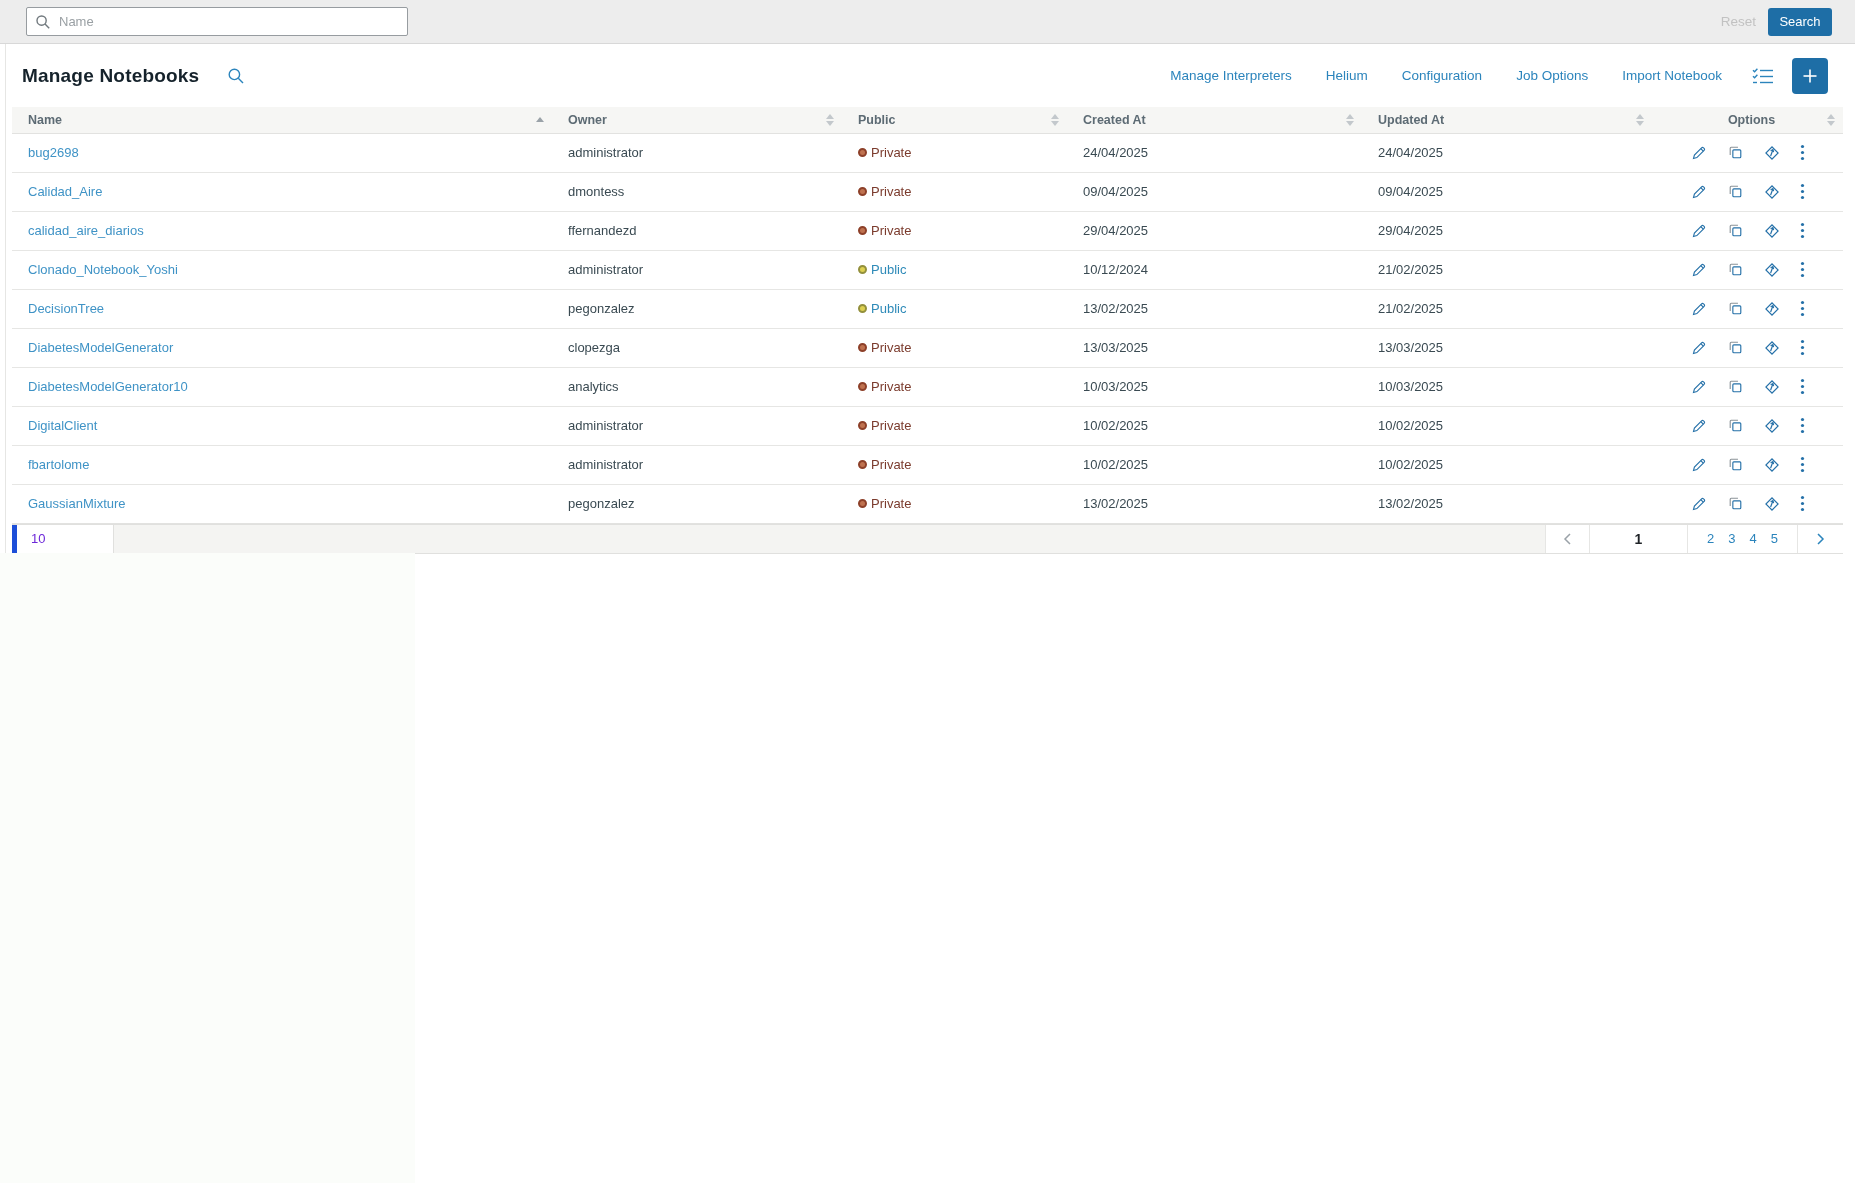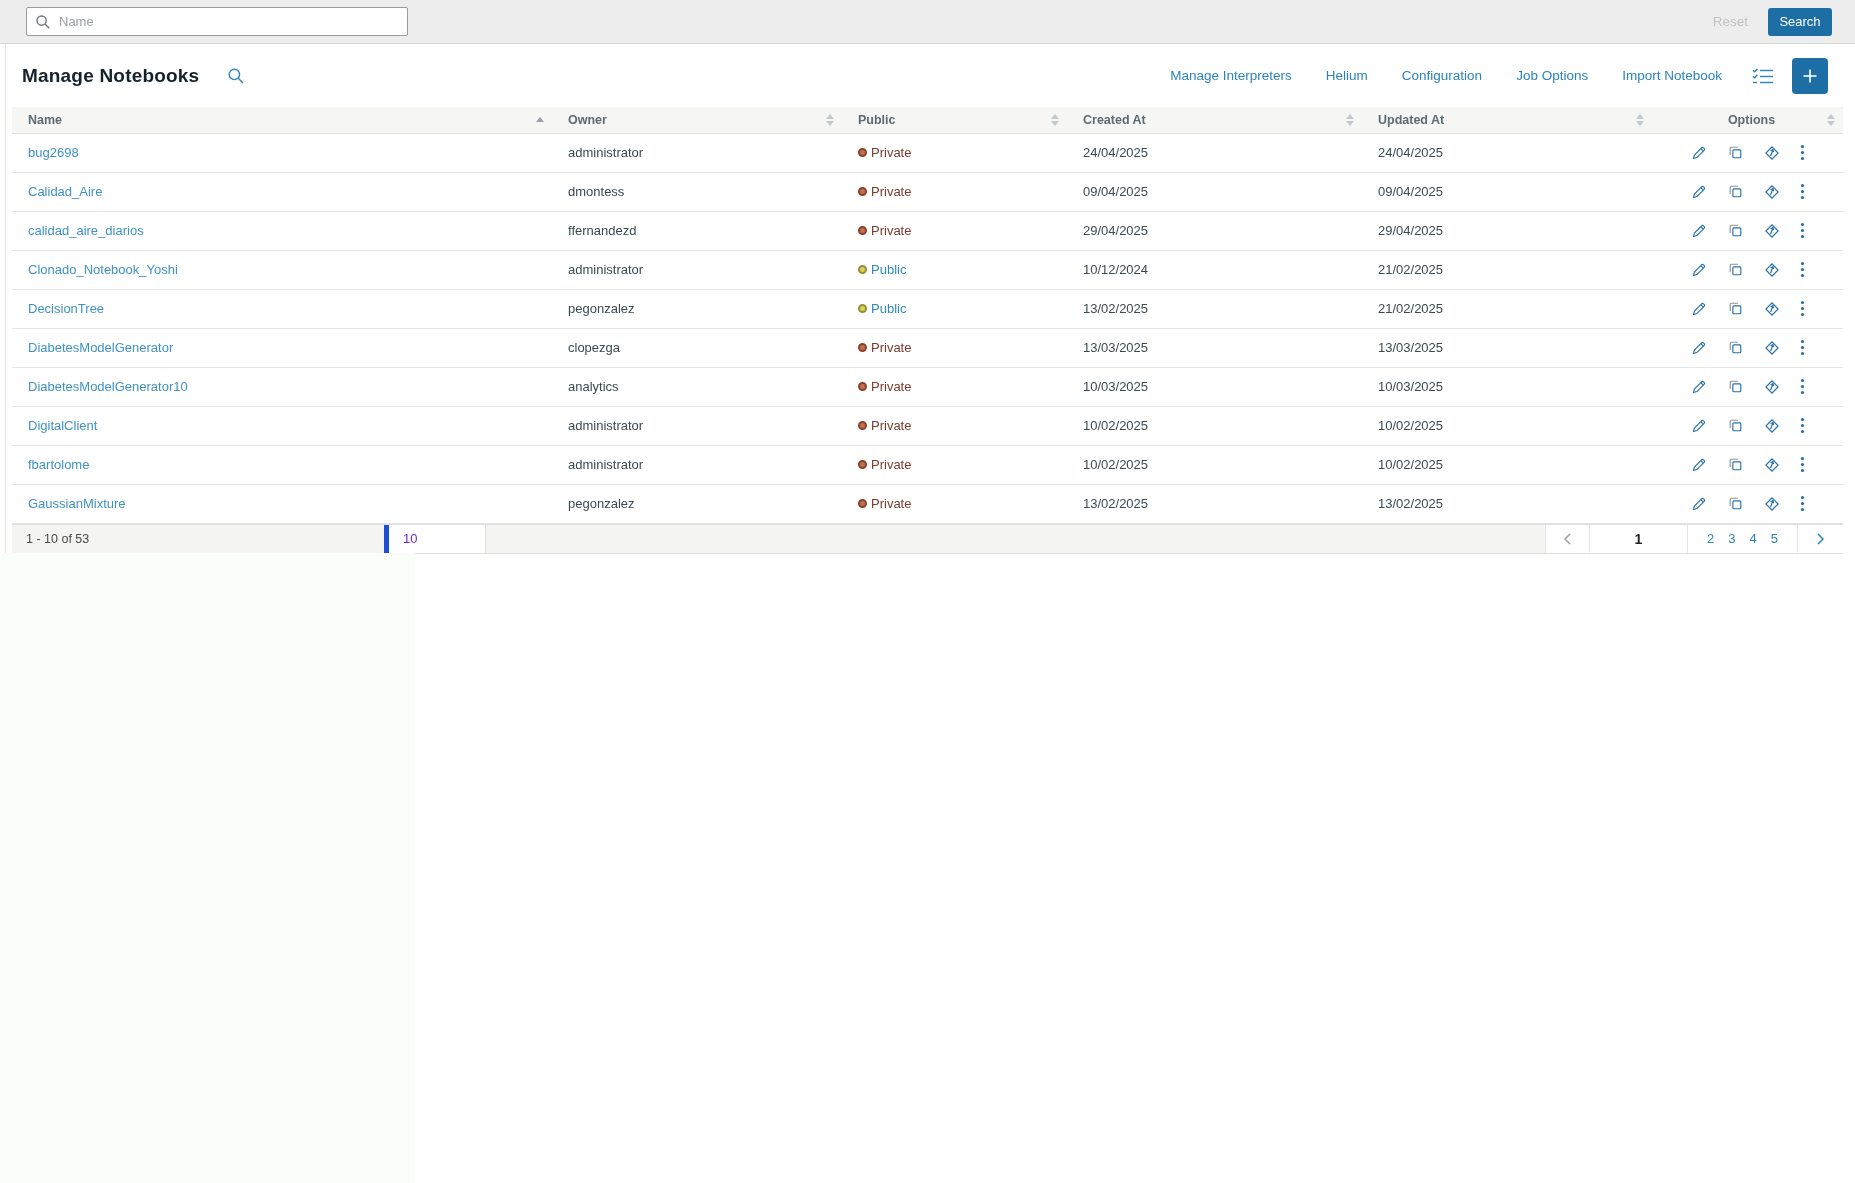--- a/index.html
+++ b/index.html
@@ -8,21 +8,21 @@
 
   
   .topbar { height:44px; background:#ededed; border-bottom:1px solid #d8d8d8;
     display:flex; align-items:center; justify-content:space-between; }
   .search-box { margin-left:26px; width:382px; height:29px; background:#fff;
     border:1px solid #979ca0; border-radius:2px; display:flex; align-items:center; padding:0 8px; }
   .search-box svg { flex:0 0 auto; }
   .search-box input { border:none; outline:none; flex:1; margin-left:8px; font-size:13px;
     font-family:"Liberation Sans", sans-serif; color:#31424c; background:transparent; }
   .search-box input::placeholder { color:#9aa0a4; }
-  .topbar-right { display:flex; align-items:center; margin-right:23px; gap:20px; }
+  .topbar-right { display:flex; align-items:center; margin-right:23px; gap:12px; }
   .reset-link { color:#c2c2c2; font-size:13.5px; cursor:default; }
   .btn-search { background:#1e6ea6; color:#fff; border:none; border-radius:3px;
     width:64px; height:28px; font-size:13px; font-family:"Liberation Sans", sans-serif; cursor:pointer; }
 
   
   .left-line { position:absolute; left:5px; top:44px; bottom:0; width:1px; background:#e6e6e4; }
   .bottom-tint { position:absolute; left:0; top:553px; width:415px; bottom:0; background:#fbfdfa; }
 
   
   .page-head { height:63px; display:flex; align-items:center; padding:0 27px 0 22px; }
@@ -631,21 +631,20 @@
             <circle cx="2.5" cy="14.5" r="1.6" fill="#2470a8"></circle>
           </svg>
         </button>
       </span>
     </td>
   </tr>
 </tbody>
 </table>
 
 <div class="foot">
-  <div class="foot-range">1 - 10 of 53</div>
   <div class="foot-size">10</div>
   <div class="foot-fill"></div>
   <div class="pag">
     <div class="pag-cell pag-prev">
       <svg width="9" height="12" viewBox="0 0 9 12">
         <path d="M7 1 L2 6 L7 11" fill="none" stroke="#9aa2a8" stroke-width="1.5"></path>
       </svg>
     </div>
     <div class="pag-cell pag-cur">1</div>
     <div class="pag-cell pag-links">

